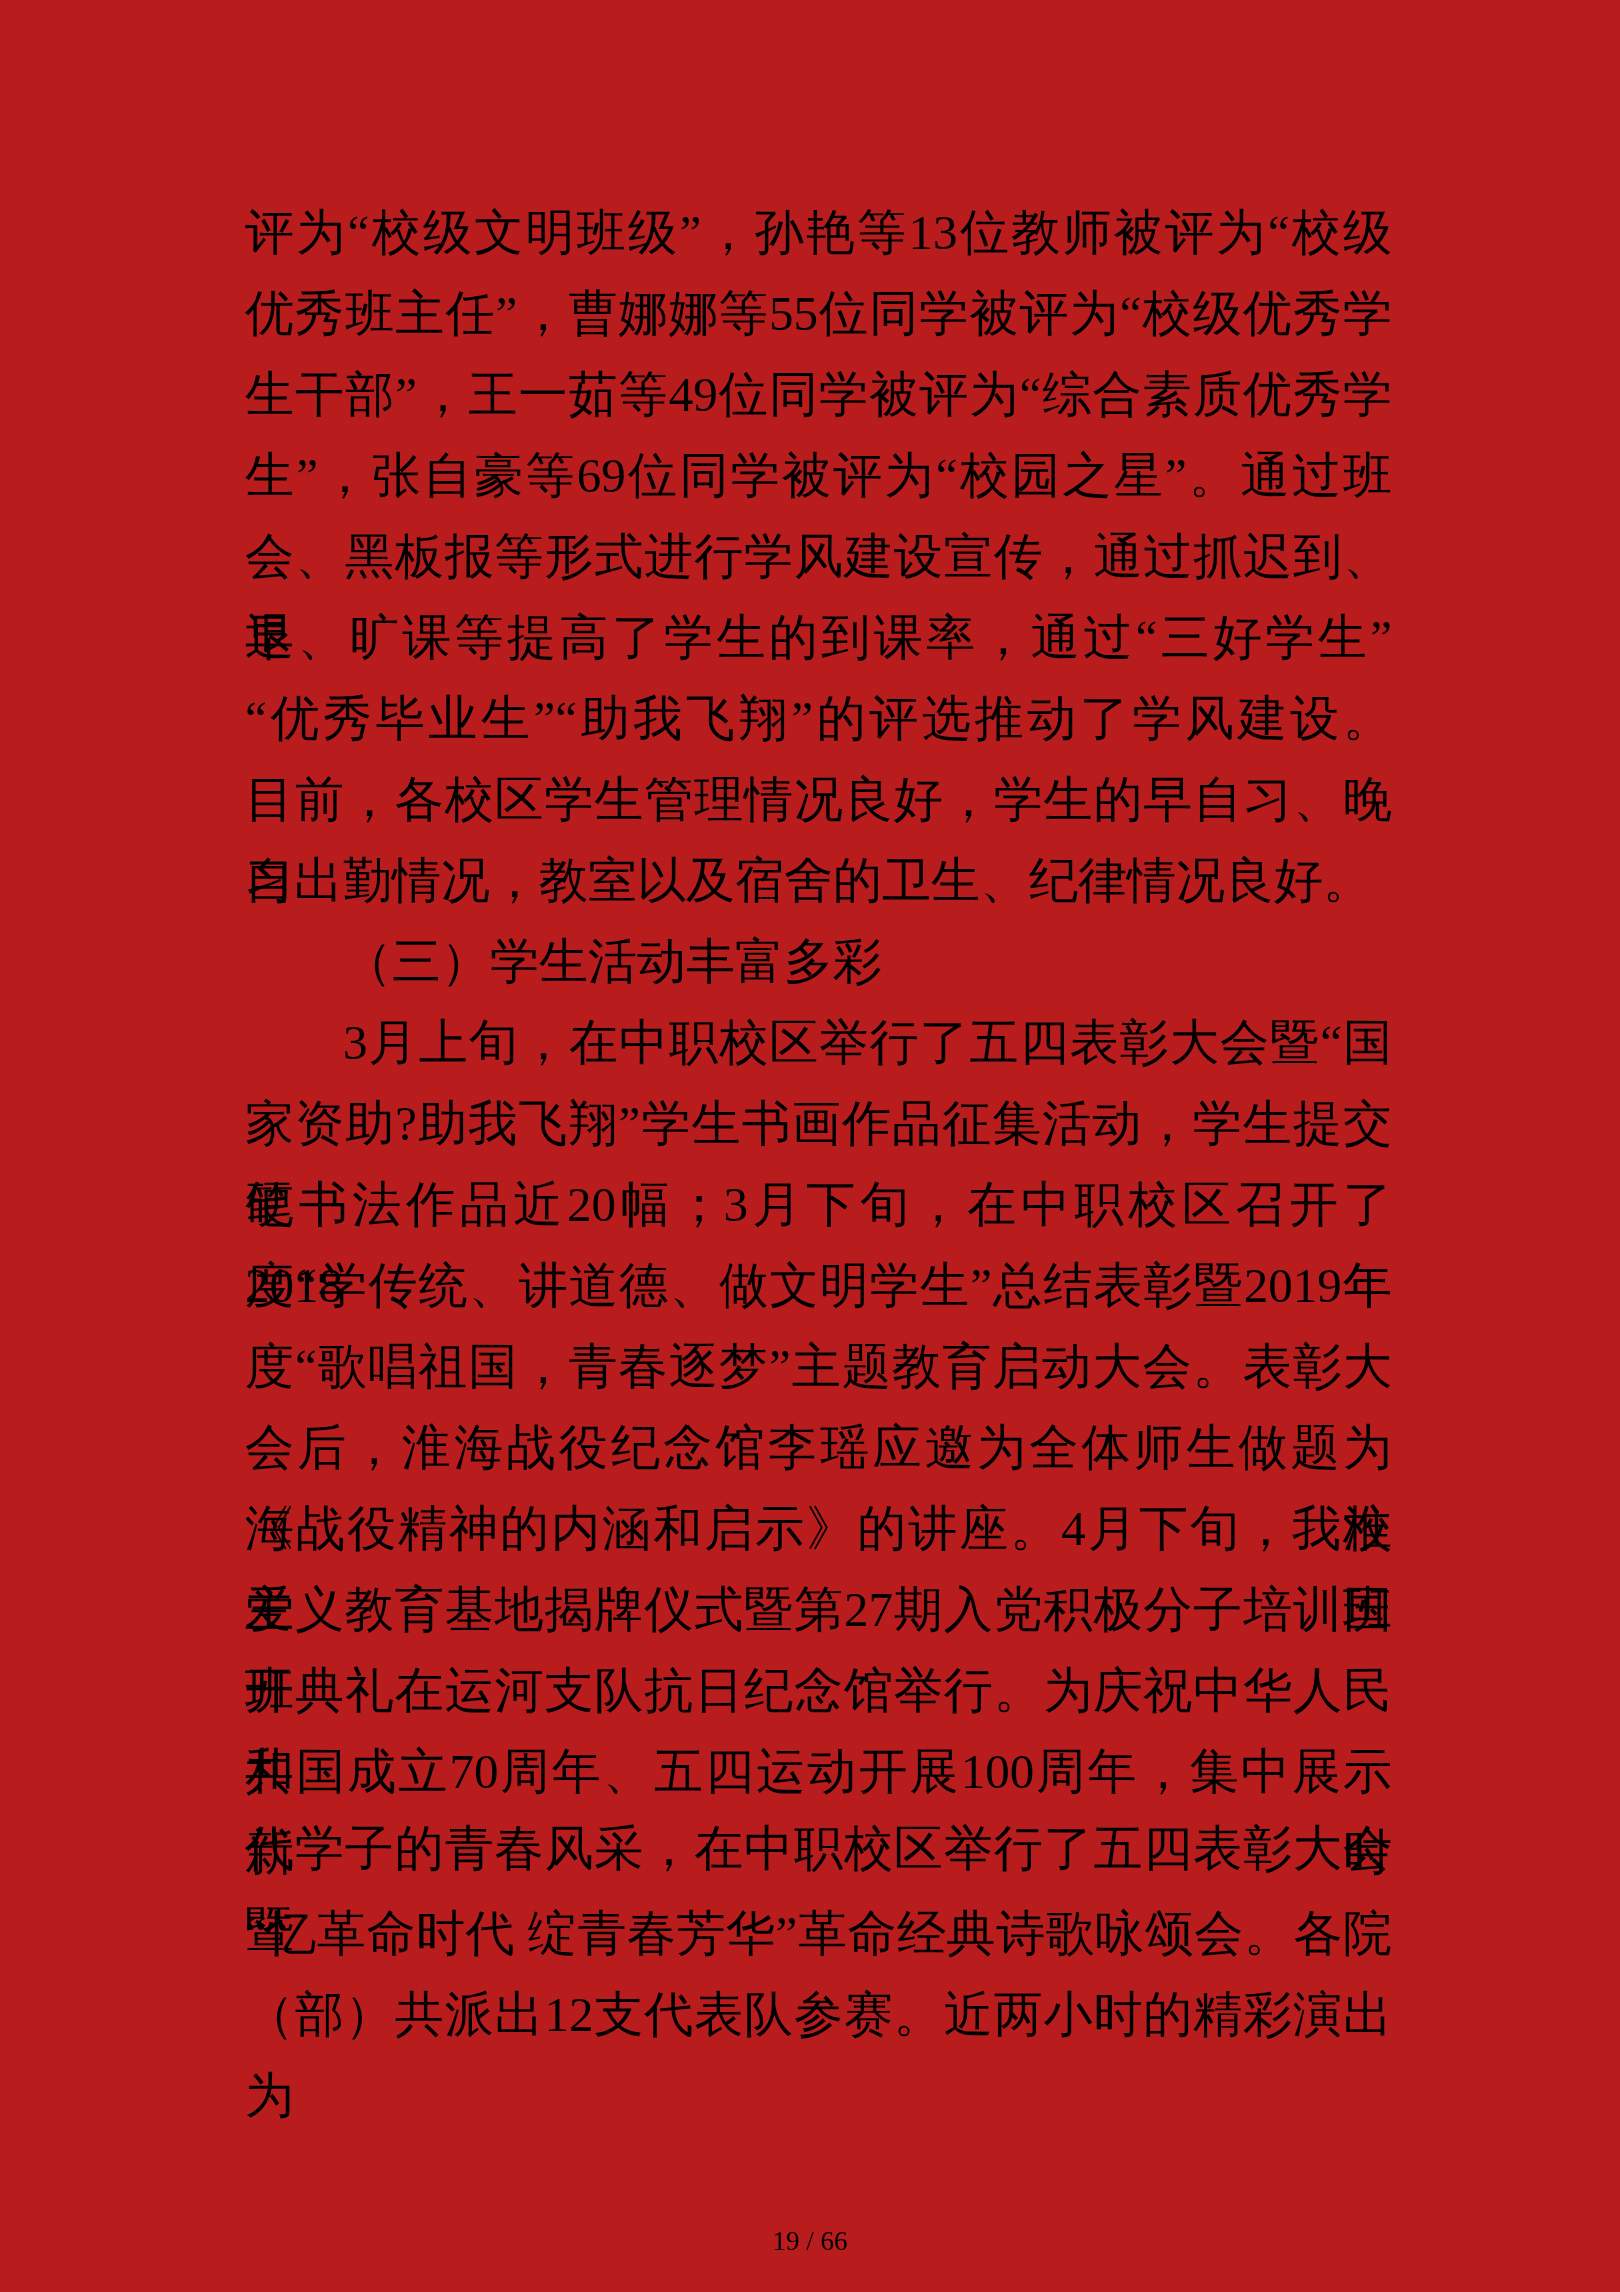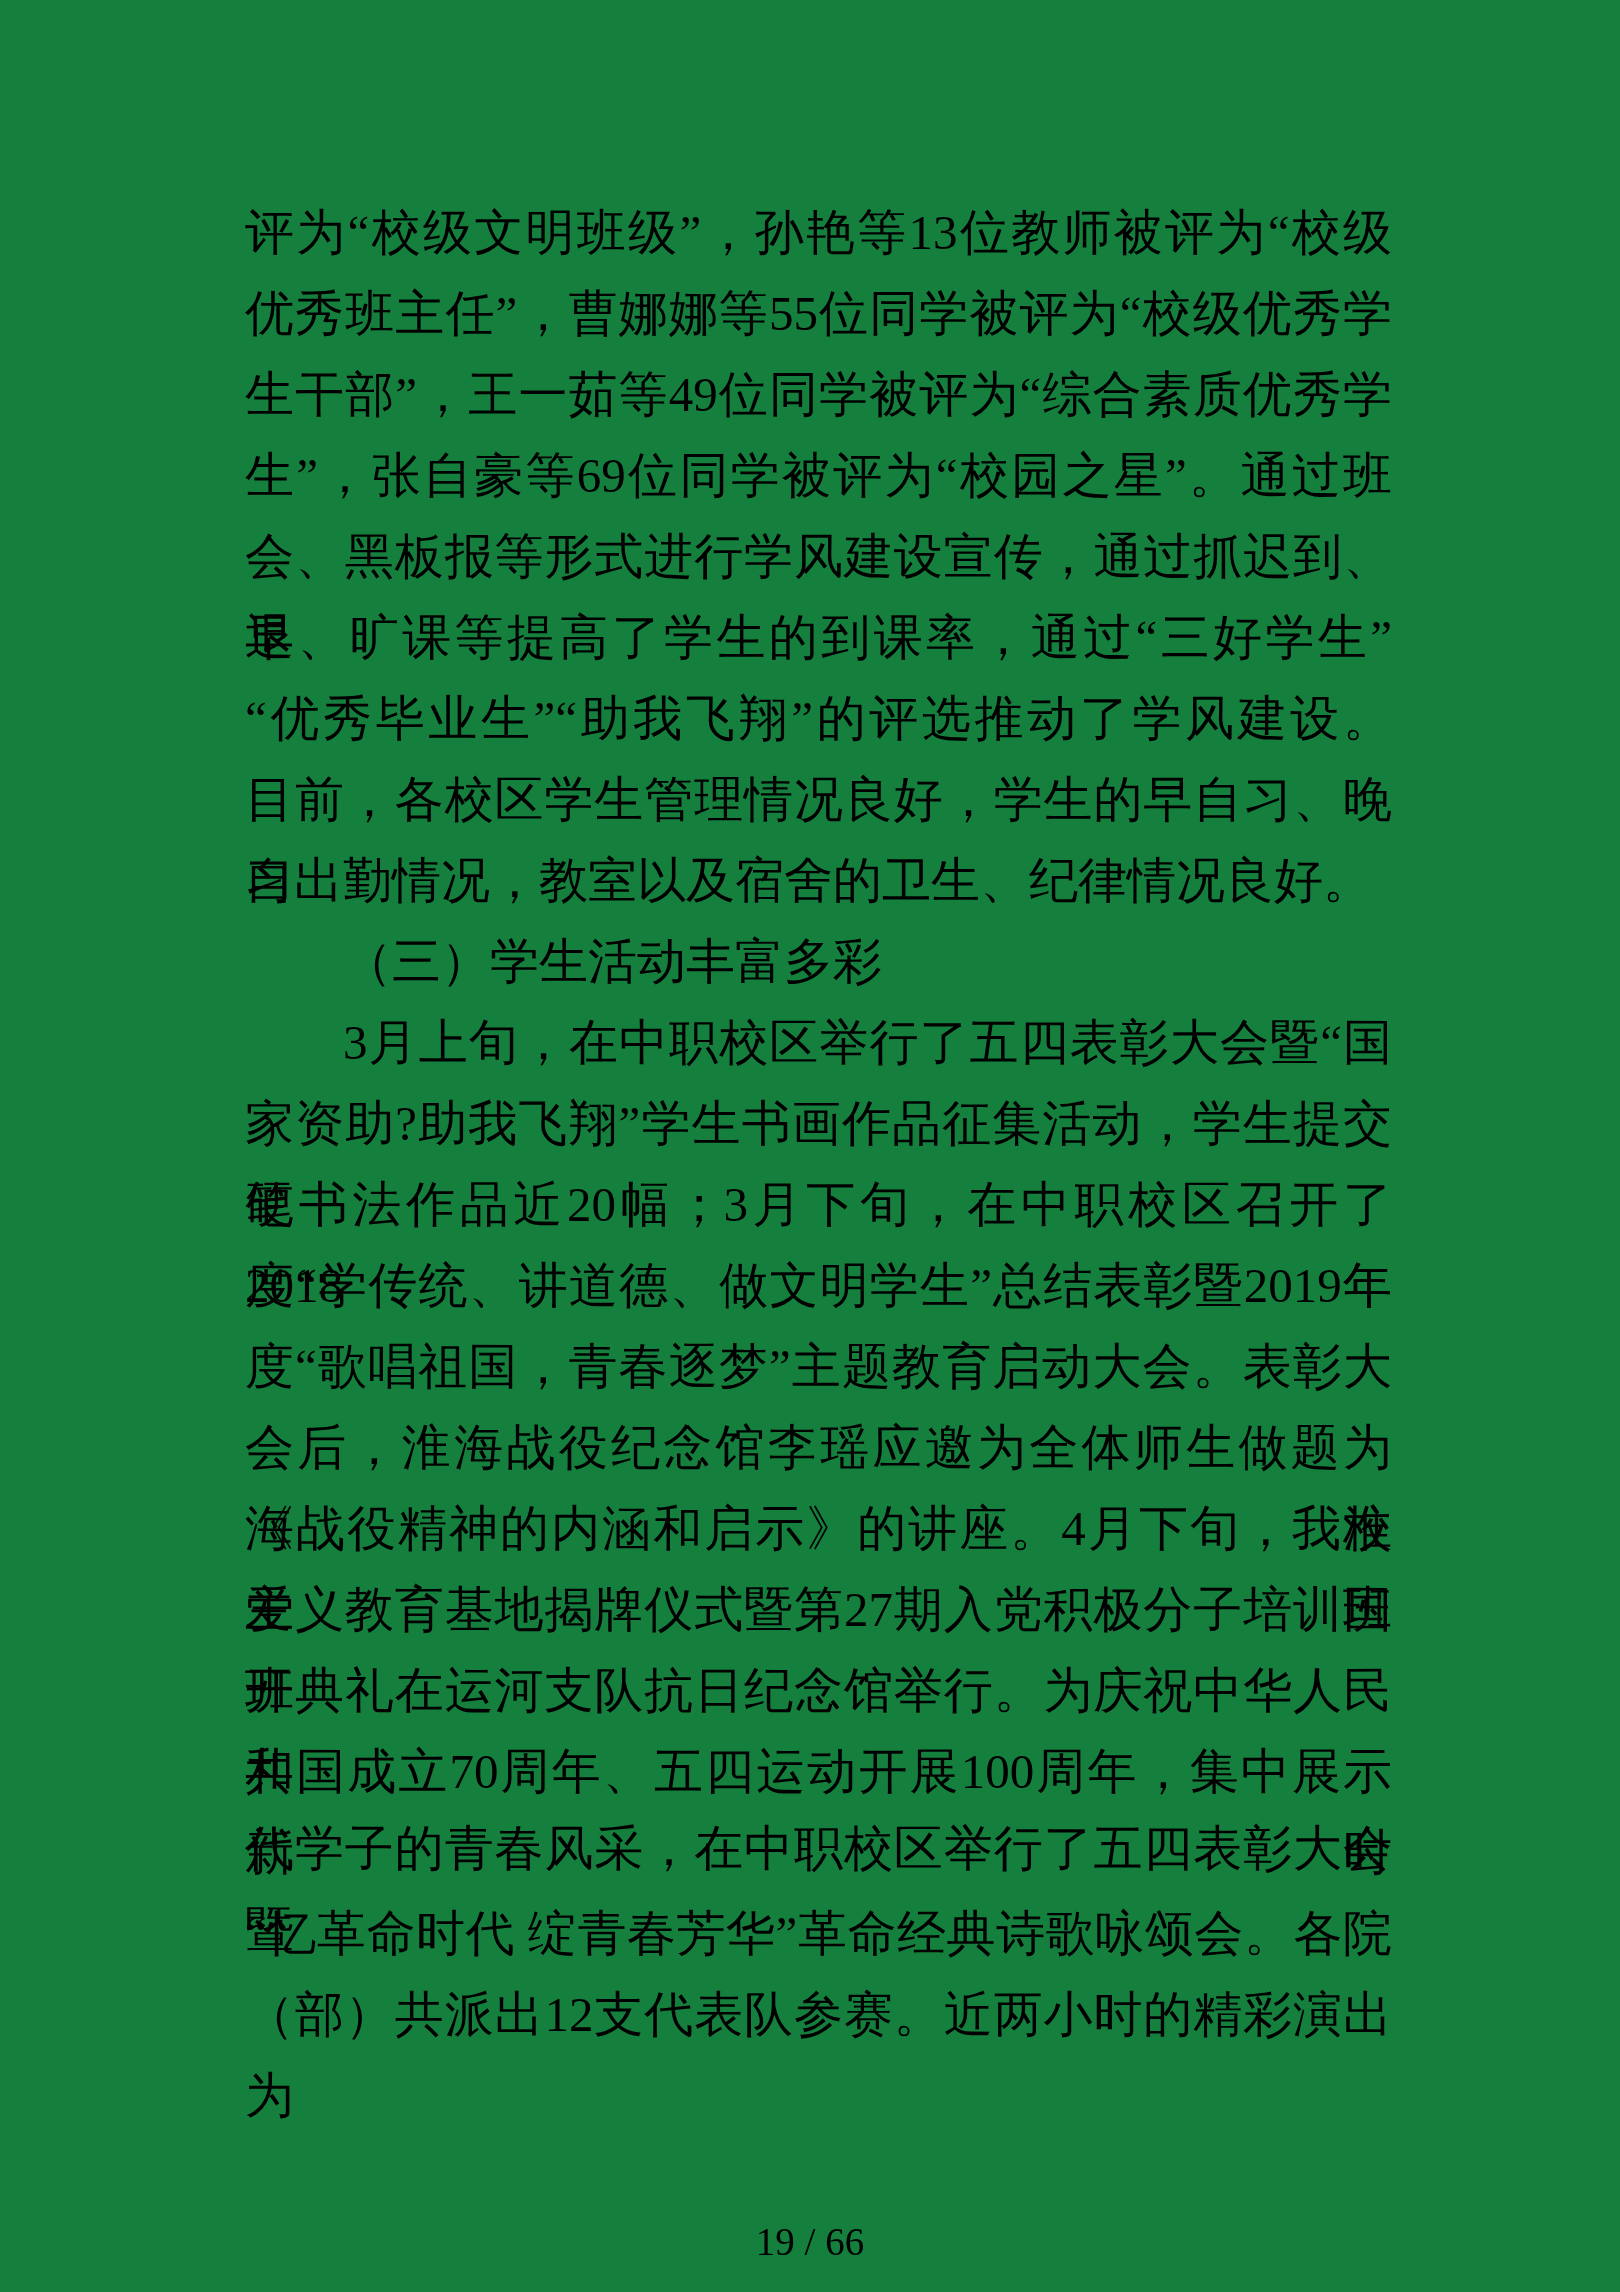--- a/index.html
+++ b/index.html
@@ -4,21 +4,21 @@
 <style>
   html, body {
     margin: 0;
     padding: 0;
     background: #ffffff;
   }
   .page {
     position: relative;
     width: 1620px;
     height: 2293px;
-    background: #15803d;
+    background: #b91c1c;
     color: #000000;
     font-family: "Liberation Serif", "DejaVu Serif", serif;
     overflow: hidden;
   }
   .doc-body {
     position: absolute;
     left: 245px;
     top: 192px;
     width: 1147px;
   }
@@ -35,21 +35,21 @@
   .line.just {
     text-align: justify;
     text-align-last: justify;
   }
   .page-number {
     position: absolute;
     left: 0;
     top: 2217px;
     width: 100%;
     text-align: center;
-    font-size: 39px;
+    font-size: 27px;
     line-height: 49px;
     color: #000000;
     font-family: "Liberation Serif", "DejaVu Serif", serif;
   }
 </style>
 </head>
 <body>
 
 <div class="page">
   <div class="doc-body">

